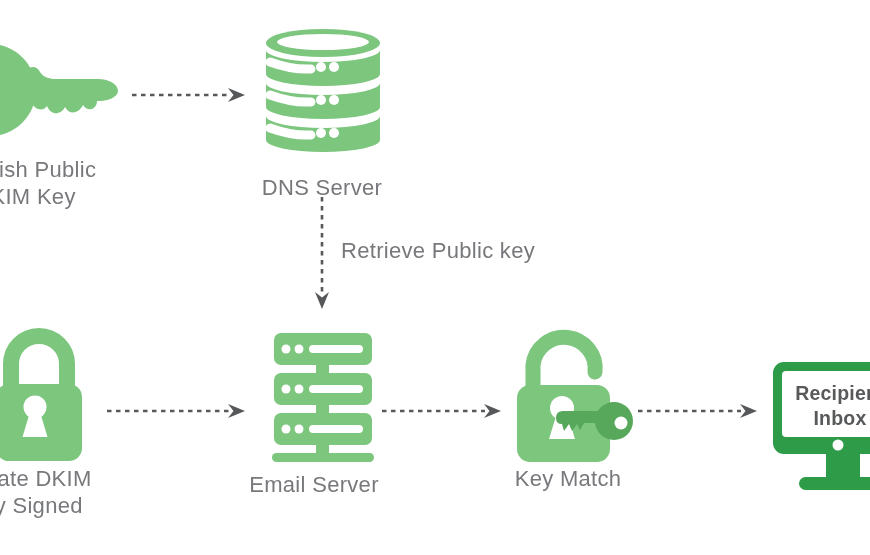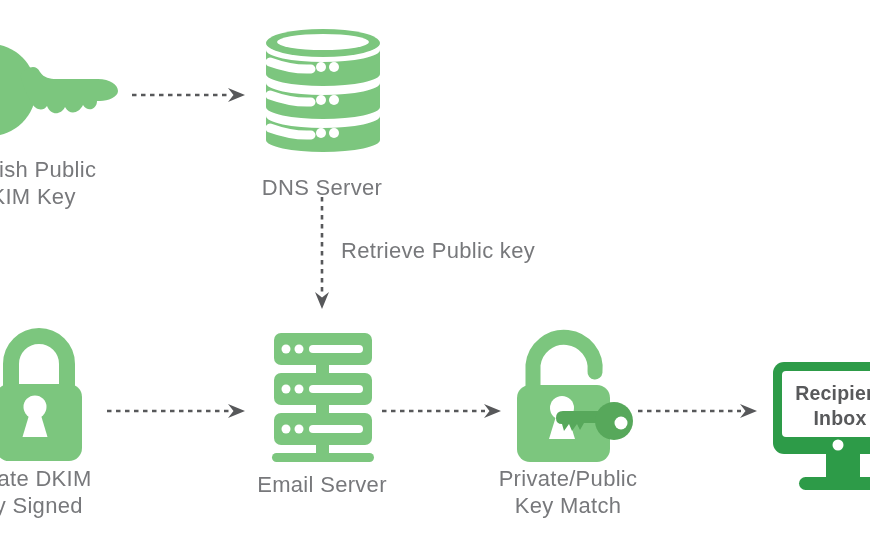--- a/index.html
+++ b/index.html
@@ -146,23 +146,22 @@
 
 <div class="label" style="left:227px;top:174px;width:190px">DNS Server</div>
 
 <div class="label left-align" style="left:341px;top:237px">Retrieve Public key</div>
 
 <div class="label" style="left:-85px;top:465px;width:220px">
   <div>Private DKIM</div>
   <div>Key Signed</div>
 </div>
 
-<div class="label" style="left:227px;top:471px;width:190px">Email Server</div>
+<div class="label" style="left:219px;top:471px;width:190px">Email Server</div>
 
 <div class="label" style="left:473px;top:465px;width:190px">
-  <div>Private/Public</div>
   <div>Key Match</div>
 </div>
 
 <div class="inbox-text">
   <div>Recipient</div>
   <div>Inbox</div>
 </div>
 
 </body></html>

